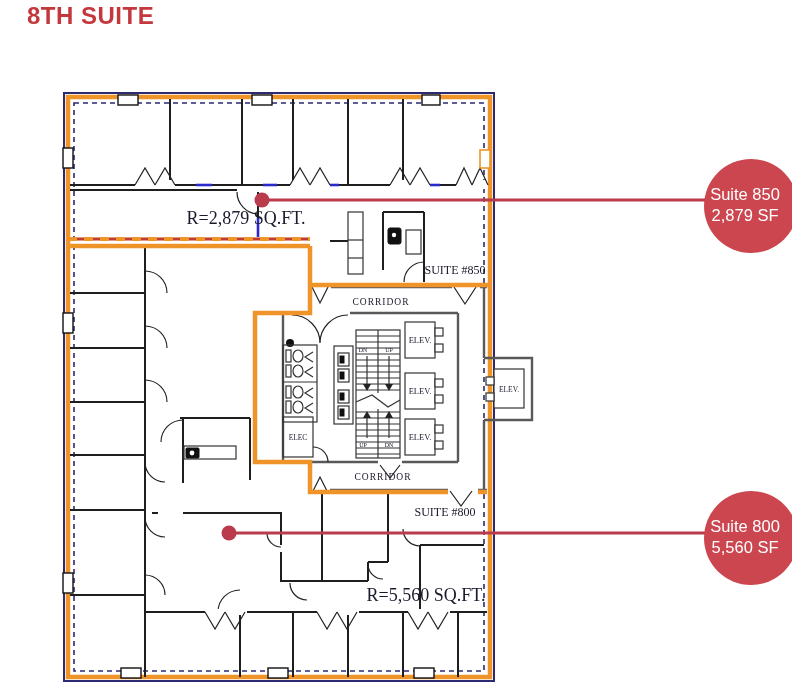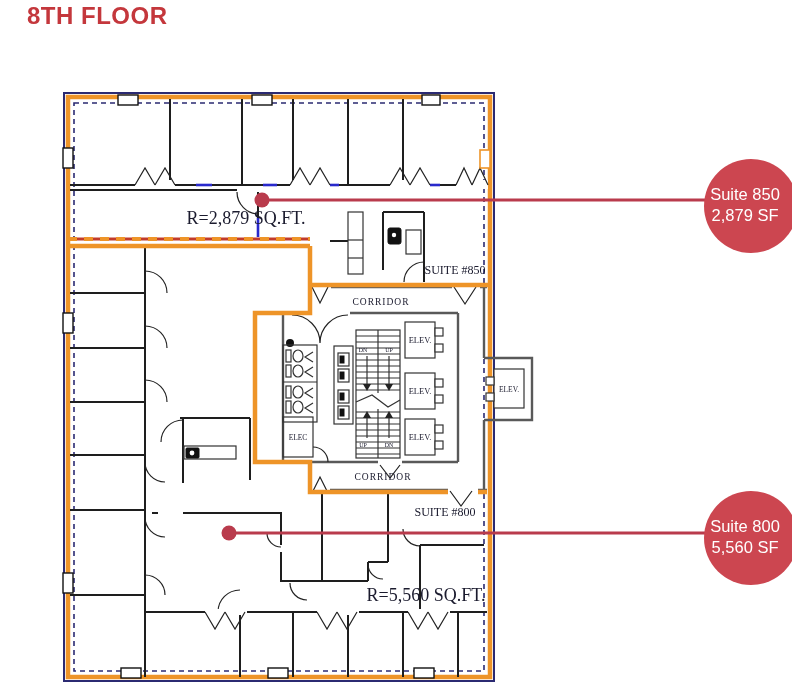--- a/index.html
+++ b/index.html
@@ -34,21 +34,21 @@
   .s8{font-size:8.5px;} .s7{font-size:7.5px;} .s6{font-size:6px;}
   .leader{stroke:var(--leader-red);stroke-width:3;fill:none;}
   .dot{fill:var(--leader-red);}
   .ccircle{fill:var(--callout-red);}
   .callout-text{font-family:"Liberation Sans",sans-serif;font-size:16.5px;fill:var(--callout-text);}
 </style>
 </head>
 <body>
 
 <div class="stage">
-  <h1 class="page-title">8TH FLOOR</h1>
+  <h1 class="page-title">8TH SUITE</h1>
 
   <svg width="792" height="693" viewBox="0 0 792 693">
 
     <g>
       <rect class="navy-solid" x="64" y="93" width="430" height="588"></rect>
       <rect class="o" x="68" y="97" width="422" height="580"></rect>
       <rect class="navy-dash" x="74" y="103" width="410" height="568"></rect>
     </g>
 
     <g>

